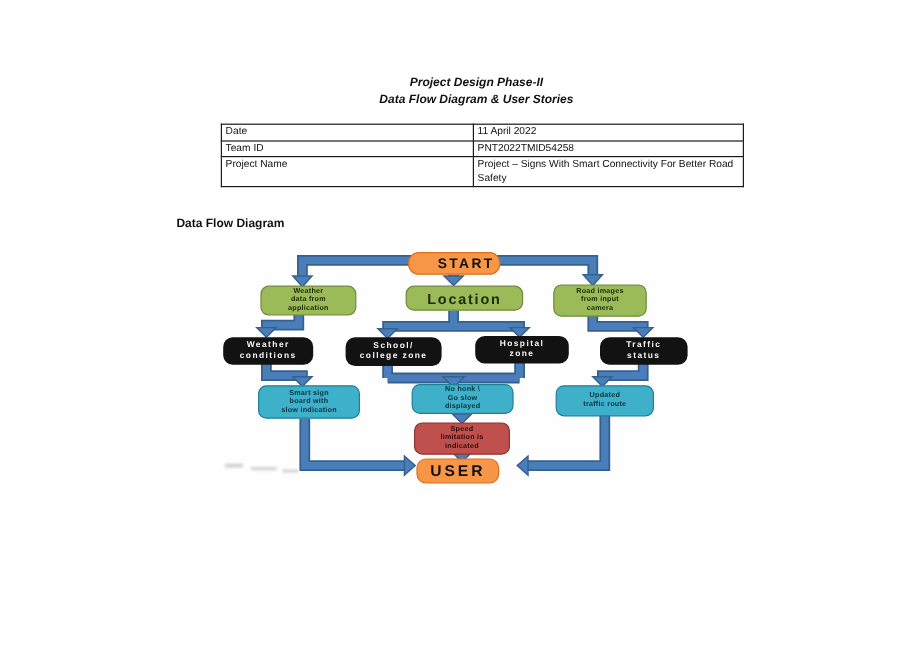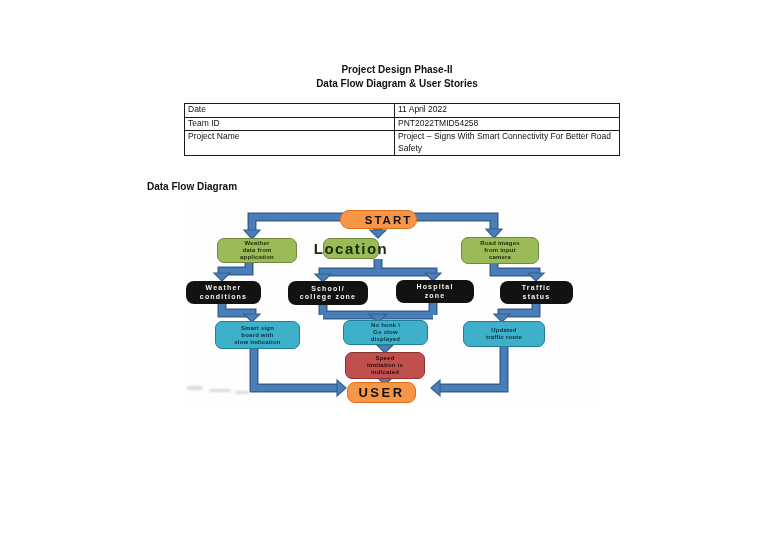--- a/index.html
+++ b/index.html
@@ -3,21 +3,21 @@
 <meta charset="utf-8">
 <style>
   html,body{margin:0;padding:0;}
   body{
     width:768px;height:543px;background:#ffffff;overflow:hidden;
     font-family:"Liberation Sans",sans-serif;color:#1a1a1a;position:relative;
   }
   .abs{position:absolute;}
   
   .title-block{top:63px;left:197px;width:400px;text-align:center;}
-  .title-line{font-size:10px;font-weight:bold;line-height:13.5px;color:#111;}
+  .title-line{font-size:10px;font-weight:bold;line-height:13.5px;color:#111;font-style:italic;}
   
   .info-table{top:103px;left:184px;width:436px;border-collapse:collapse;table-layout:fixed;}
   .info-table td{
     border:1px solid #1a1a1a;font-size:8.5px;line-height:11.5px;
     padding:0 2px 1px 3px;vertical-align:top;color:#111;
   }
   .info-table .c1{width:204px;}
   .r-sm td{height:11px;margin-top:36px;}
   .r-lg td{height:23px;}
   
@@ -31,21 +31,21 @@
   }
   .green{background:#9bbb59;border:1px solid #71893f;border-radius:7px;color:#1c2a07;}
   .black{background:#121212;border-radius:8px;color:#f5f5f5;}
   .cyan{background:#3fb0c9;border:1px solid #1f7f96;border-radius:7px;color:#06323d;}
   .red{background:#c0504d;border:1px solid #8c3432;border-radius:7px;color:#2e0b0a;}
   .orange{background:#f79646;border:1.5px solid #e06f1b;color:#111;}
   .tiny{font-size:6px;line-height:7px;letter-spacing:0.2px;}
   .blk-txt{font-size:7px;line-height:8.5px;letter-spacing:1.2px;}
   .n-start{left:157px;top:7px;width:77px;height:19px;border-radius:9px;font-size:11.5px;letter-spacing:2px;padding-left:20px;}
   .n-weather-data{left:34px;top:35px;width:80px;height:25px;}
-  .n-location{left:140px;top:35px;width:56px;height:21px;font-size:15px;letter-spacing:1.5px;}
+  .n-location{left:155px;top:35px;width:98px;height:21px;font-size:12px;letter-spacing:1.5px;}
   .n-road-images{left:278px;top:34px;width:78px;height:27px;}
   .n-weather-conditions{left:3px;top:78px;width:75px;height:23px;}
   .n-school-zone{left:105px;top:78px;width:80px;height:24px;}
   .n-hospital-zone{left:213px;top:77px;width:78px;height:23px;}
   .n-traffic-status{left:317px;top:78px;width:73px;height:23px;}
   .n-smart-sign{left:32px;top:118px;width:85px;height:28px;}
   .n-no-honk{left:160px;top:117px;width:85px;height:25px;}
   .n-updated-route{left:280px;top:118px;width:82px;height:26px;}
   .n-speed-limit{left:162px;top:149px;width:80px;height:27px;}
   .n-user{left:164px;top:179px;width:69px;height:21px;border-radius:8px;font-size:13px;letter-spacing:2.5px;}

